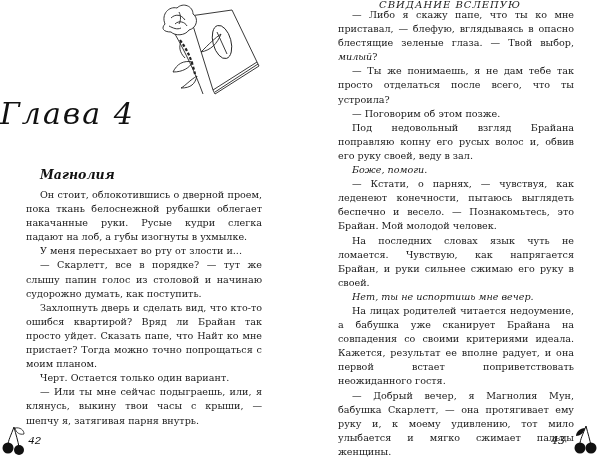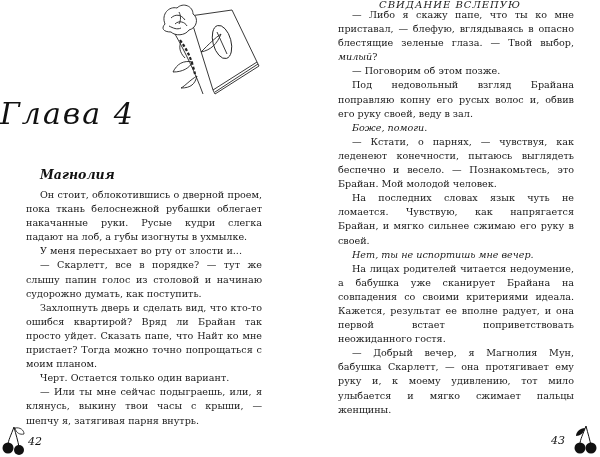--- a/index.html
+++ b/index.html
@@ -13,21 +13,21 @@
         font-family:"DejaVu Serif", serif; font-style:italic; font-size:30px; letter-spacing:2px; color:#111; }
   .pov-name { position:absolute; left:40px; top:167px; font-weight:bold; font-style:italic; font-size:12.5px; color:#111; }
   .text-block { position:absolute; font-size:9.6px; line-height:14.1px; text-align:justify; }
   .left-text { left:26px; top:188px; width:236px; }
   .right-text { left:38px; top:8px; width:236px; }
   .para { margin:0; text-indent:14px; }
   .italic { font-style:italic; }
   .running-head { position:absolute; left:0; width:300px; top:-1px; text-align:center;
         font-style:italic; font-size:10px; letter-spacing:1px; color:#222; }
   .page-number { position:absolute; font-style:italic; font-size:11px; color:#111; }
-  .pn-left { left:28px; top:435px; }
+  .pn-left { left:28px; top:435px;font-family:Liberation Mono, monospace; }
   .pn-right { left:251px; top:434px; }
   .cherry { position:absolute; width:26px; height:30px; }
   .cherry-left { left:2px; top:425px; }
   .cherry-right { left:272px; top:424px; }
   .right-text .para:first-child { }
 </style>
 </head>
 <body>
 
 <div class="page page-left">
@@ -68,25 +68,26 @@
     <circle cx="6" cy="23" r="5.5" fill="#111"></circle>
     <circle cx="17" cy="25" r="5" fill="#111"></circle>
   </svg>
   <div class="page-number pn-left">42</div>
 </div>
 
 <div class="page page-right">
   <div class="running-head">СВИДАНИЕ ВСЛЕПУЮ</div>
   <div class="text-block right-text">
     <p class="para"><span>— Либо я скажу папе, что ты ко мне приставал, — блефую, вглядываясь в опасно блестящие зеленые глаза. — Твой выбор, </span><span class="italic">милый</span><span>?</span></p>
+    <p class="para"><span>— Ты же понимаешь, я не дам тебе так просто отделаться после всего, что ты устроила?</span></p>
     <p class="para"><span>— Поговорим об этом позже.</span></p>
     <p class="para"><span>Под недовольный взгляд Брайана поправляю копну его русых волос и, обвив его руку своей, веду в зал.</span></p>
     <p class="para"><span class="italic">Боже, помоги.</span></p>
     <p class="para"><span>— Кстати, о парнях, — чувствуя, как леденеют конечности, пытаюсь выглядеть беспечно и весело. — Познакомьтесь, это Брайан. Мой молодой человек.</span></p>
-    <p class="para"><span>На последних словах язык чуть не ломается. Чувствую, как напрягается Брайан, и мягко сильнее сжимаю его руку в своей.</span></p>
+    <p class="para"><span>На последних словах язык чуть не ломается. Чувствую, как напрягается Брайан, и руки сильнее сжимаю его руку в своей.</span></p>
     <p class="para"><span class="italic">Нет, ты не испортишь мне вечер.</span></p>
     <p class="para"><span>На лицах родителей читается недоумение, а бабушка уже сканирует Брайана на совпадения со своими критериями идеала. Кажется, результат ее вполне радует, и она первой встает поприветствовать неожиданного гостя.</span></p>
     <p class="para"><span>— Добрый вечер, я Магнолия Мун, бабушка Скарлетт, — она протягивает ему руку и, к моему удивлению, тот мило улыбается и мягко сжимает пальцы женщины.</span></p>
 
   </div>
   <div class="page-number pn-right">43</div>
   <svg class="cherry cherry-right" viewBox="0 0 26 30">
     <path d="M14,2 C11,10 8,16 8,20 M14,2 C16,10 18,16 19,22" stroke="#111" stroke-width="1" fill="none"></path>
     <path d="M13,4 C8,4 4,8 4,12 C8,12 12,9 13,4 Z" fill="#111"></path>
     <circle cx="8" cy="24" r="5.5" fill="#111"></circle>

